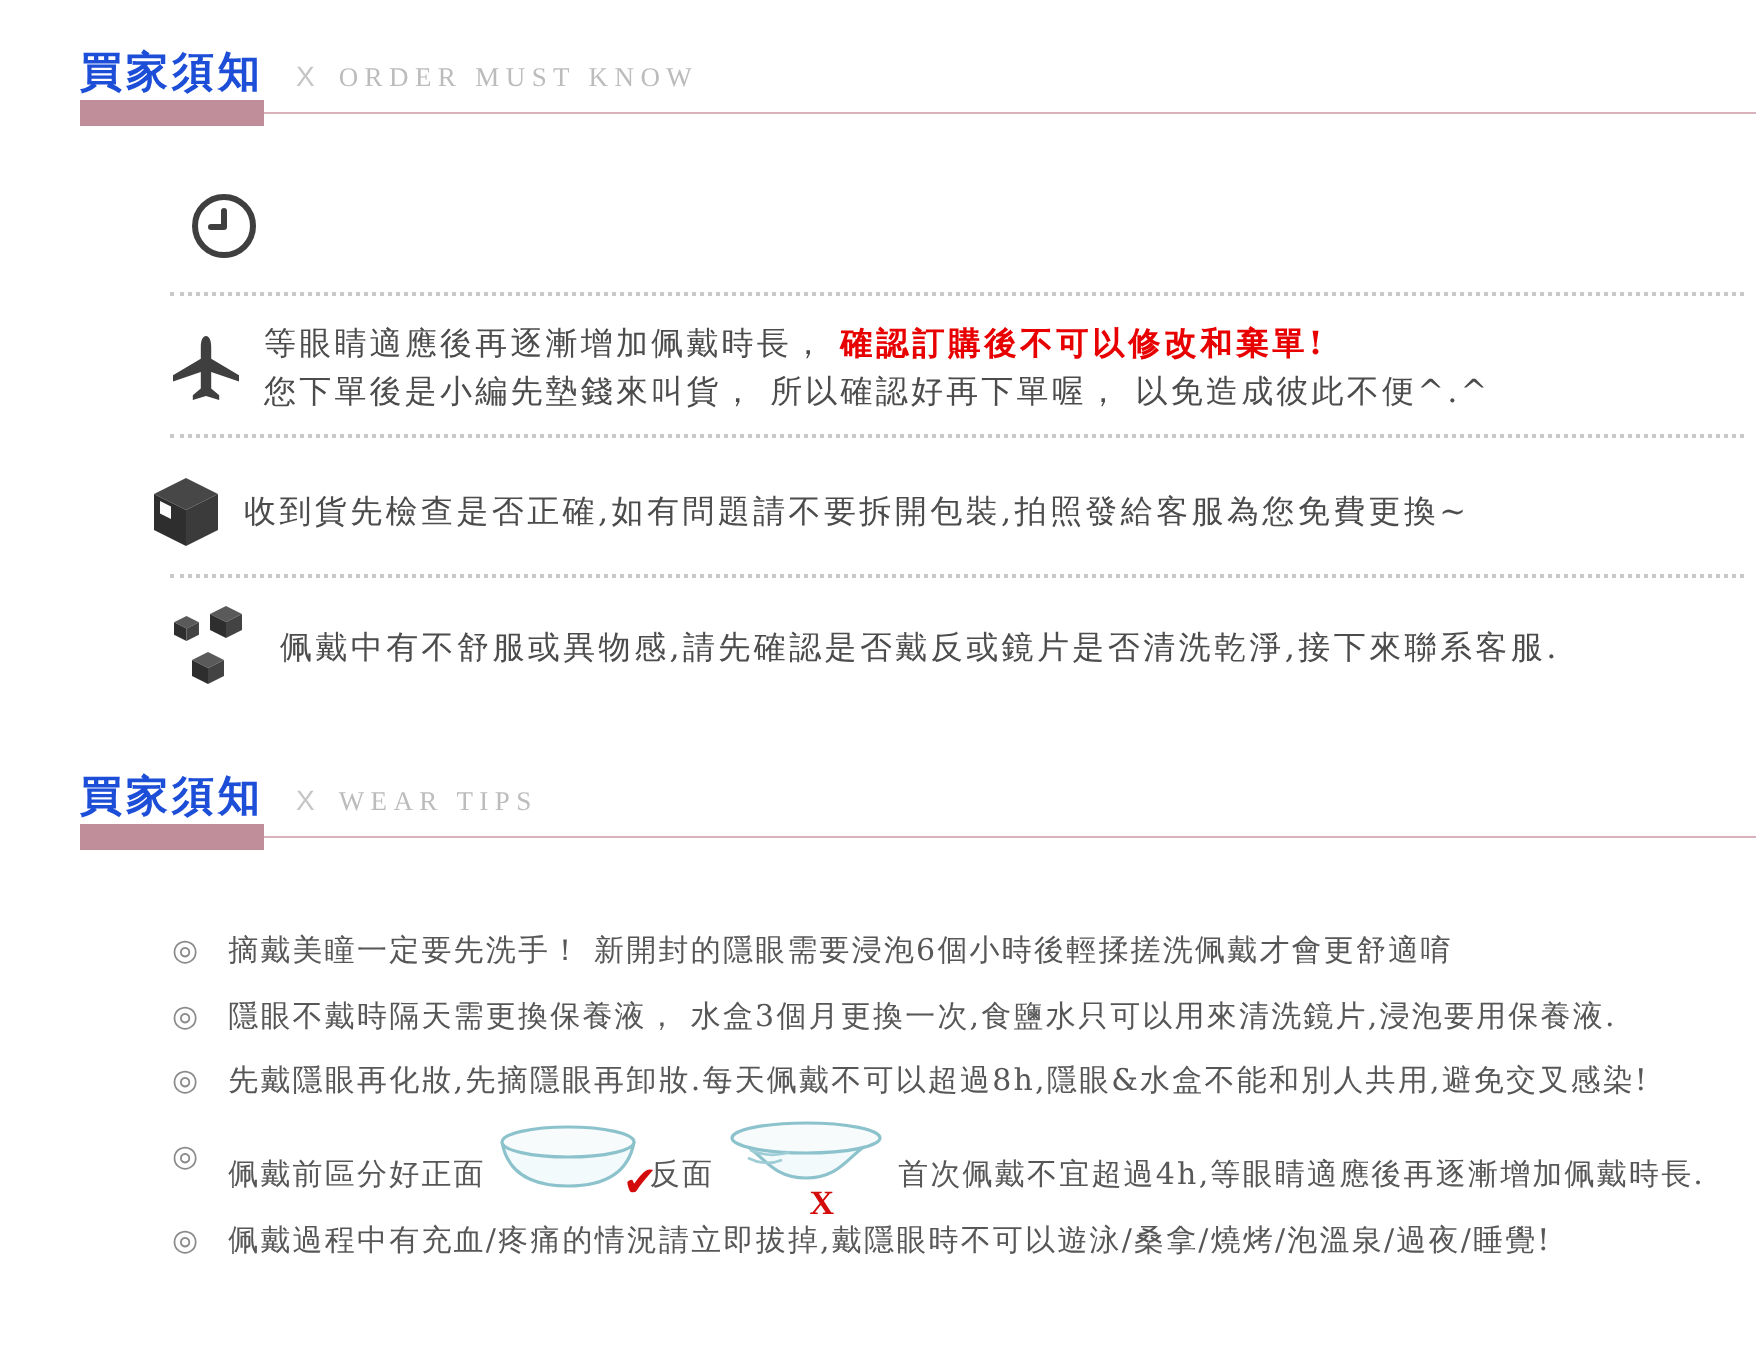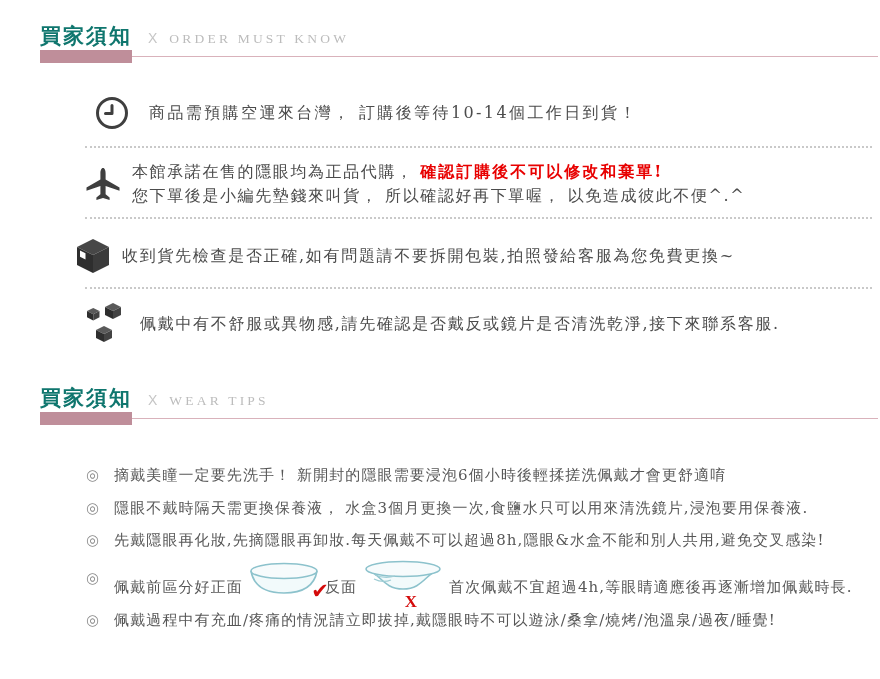--- a/index.html
+++ b/index.html
@@ -2,21 +2,21 @@
 <html><head>
 <meta charset="utf-8">
 <style>
   html,body{margin:0;padding:0;background:#fff;}
   .page{position:relative;width:880px;height:679px;background:#ffffff;overflow:hidden;
         font-family:"DejaVu Serif","Liberation Serif",serif;}
 
   
   .sec-head{position:absolute;left:40px;display:flex;align-items:baseline;white-space:nowrap;
             font-family:"Liberation Sans","DejaVu Sans",sans-serif;}
-  .h-zh{font-size:21px;font-weight:bold;color:#0f766e;letter-spacing:2px;}
+  .h-zh{font-size:21px;font-weight:bold;color:#1d4ed8;letter-spacing:2px;}
   .h-x{font-size:14px;color:#c6c6c6;margin-left:16px;}
   .h-en{font-size:13.5px;color:#bcbcbc;margin-left:12px;letter-spacing:3.2px;font-family:Liberation Serif, serif;}
   .accent-bar{position:absolute;left:40px;width:92px;height:13px;background:#bf8e9a;}
   .accent-line{position:absolute;left:132px;right:2px;height:1px;background:#d9b2bb;}
 
   
   .notice{position:absolute;display:flex;align-items:center;color:#4c4c4c;white-space:nowrap;}
   .n-icon{flex:0 0 auto;display:inline-flex;line-height:0;}
   .n-text{font-size:16px;letter-spacing:2.4px;margin-left:20px;}
   .n-lines{display:flex;flex-direction:column;margin-left:12px;}
@@ -49,33 +49,32 @@
   <div class="accent-bar" style="top:50px"></div>
   <div class="accent-line" style="top:56px"></div>
 
   <div class="notice" style="left:95px;top:96px">
     <span class="n-icon">
       <svg width="34" height="34" viewBox="0 0 34 34">
         <circle cx="17" cy="17" r="14.5" fill="none" stroke="#3f3f3f" stroke-width="3"></circle>
         <path d="M17 9.5 V17.5 H10.5" fill="none" stroke="#3f3f3f" stroke-width="3" stroke-linecap="round" stroke-linejoin="round"></path>
       </svg>
     </span>
-    <span class="n-text">商品需預購空運來台灣， 訂購後等待10-14個工作日到貨！</span>
   </div>
 
   <div class="dotline" style="top:146px"></div>
 
   <div class="notice" style="left:86px;top:160px">
     <span class="n-icon">
       <svg width="34" height="34" viewBox="0 0 34 32">
         <path d="M17 0 C18.8 0 19.6 2.6 19.6 5.4 V11.4 L33.5 19.6 V22.8 L19.6 18 V26.2 L23.6 29.6 V32 L17 30 L10.4 32 V29.6 L14.4 26.2 V18 L0.5 22.8 V19.6 L14.4 11.4 V5.4 C14.4 2.6 15.2 0 17 0 Z" fill="#3f3f3f"></path>
       </svg>
     </span>
     <span class="n-lines">
-      <span class="n-line"><span>本館承諾在售的隱眼均為正品代購， </span><span class="red">確認訂購後不可以修改和棄單!</span></span>
+      <span class="n-line"><span>等眼睛適應後再逐漸增加佩戴時長， </span><span class="red">確認訂購後不可以修改和棄單!</span></span>
       <span class="n-line">您下單後是小編先墊錢來叫貨， 所以確認好再下單喔， 以免造成彼此不便^.^</span>
     </span>
   </div>
 
   <div class="dotline" style="top:217px"></div>
 
   <div class="notice" style="left:76px;top:238px">
     <span class="n-icon">
       <svg width="34" height="36" viewBox="0 0 34 36">
         <path d="M17 1 L33 9 L17 17 L1 9 Z" fill="#474747"></path>

